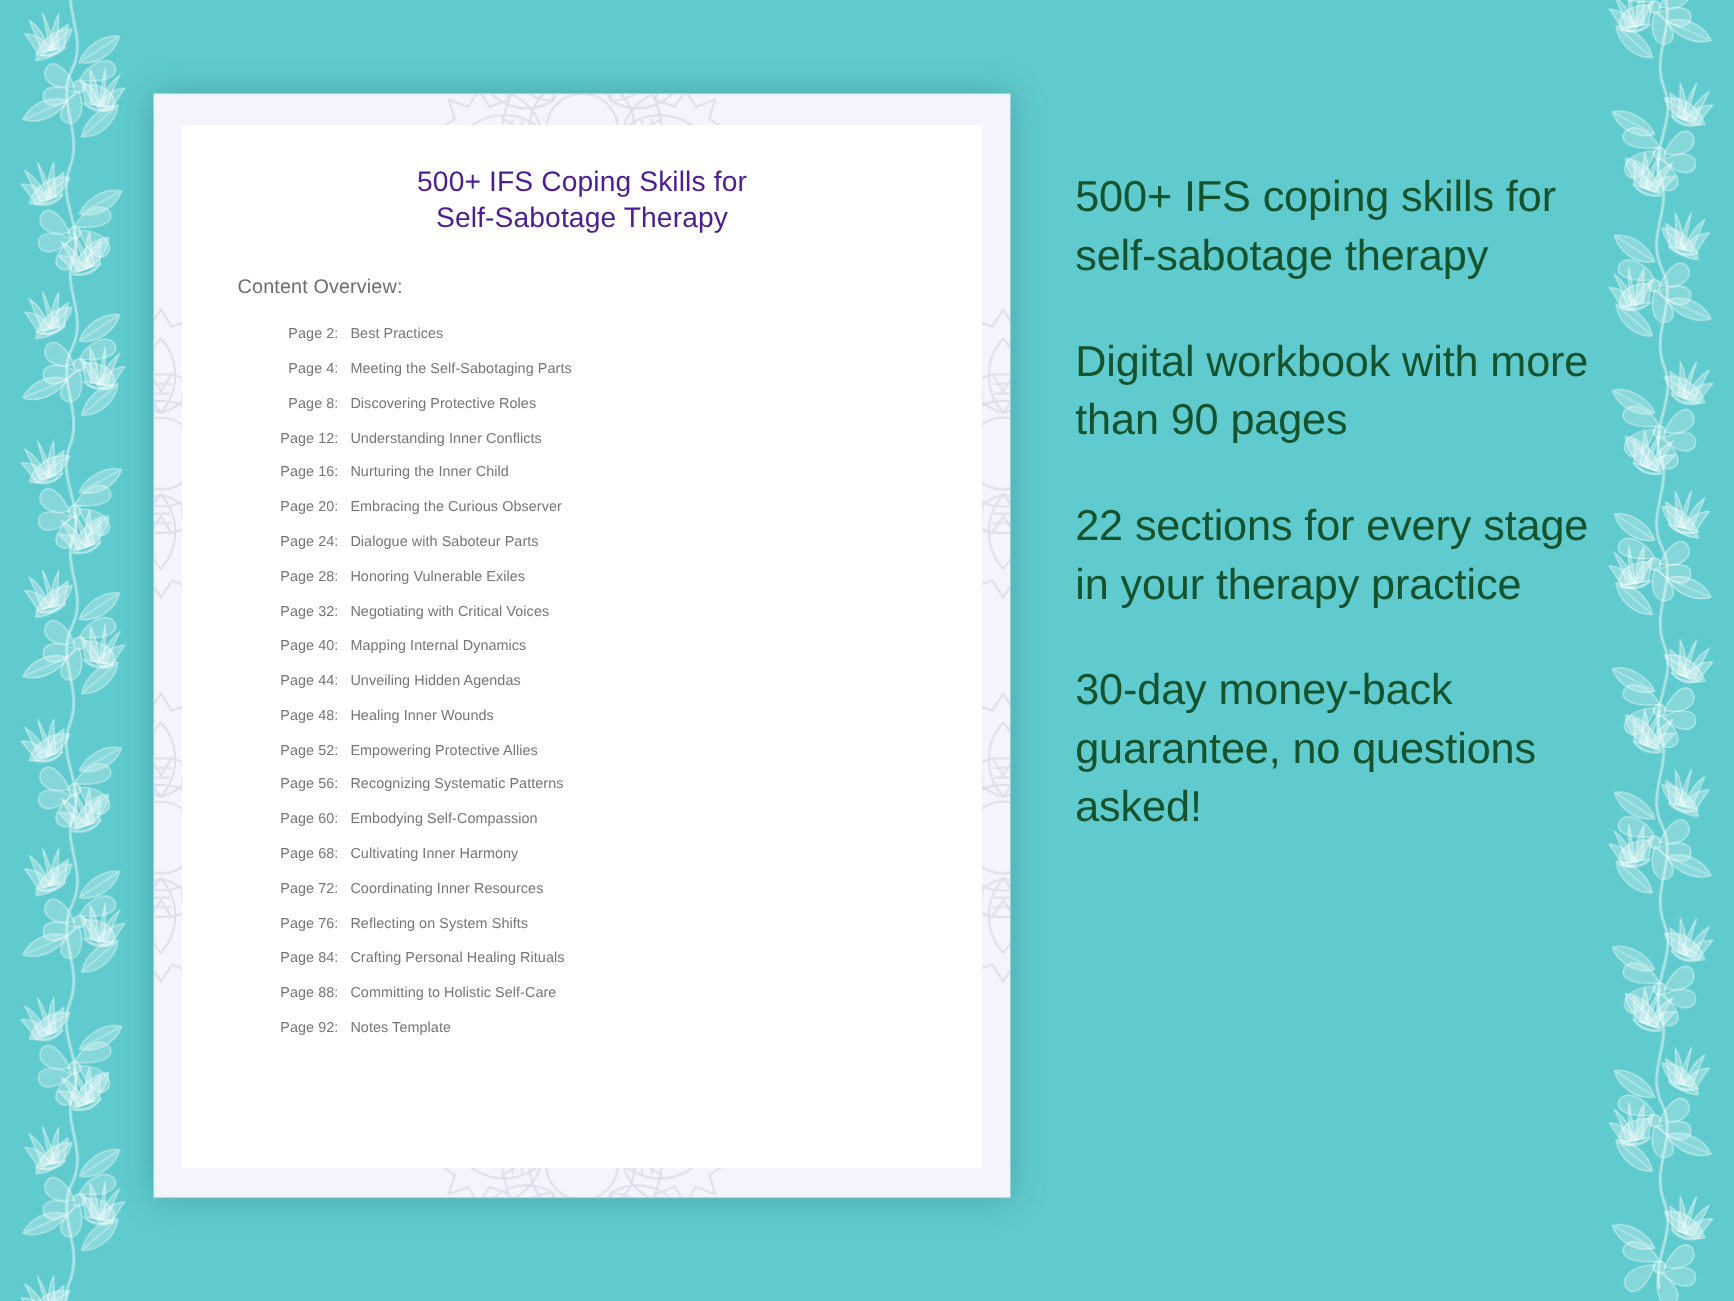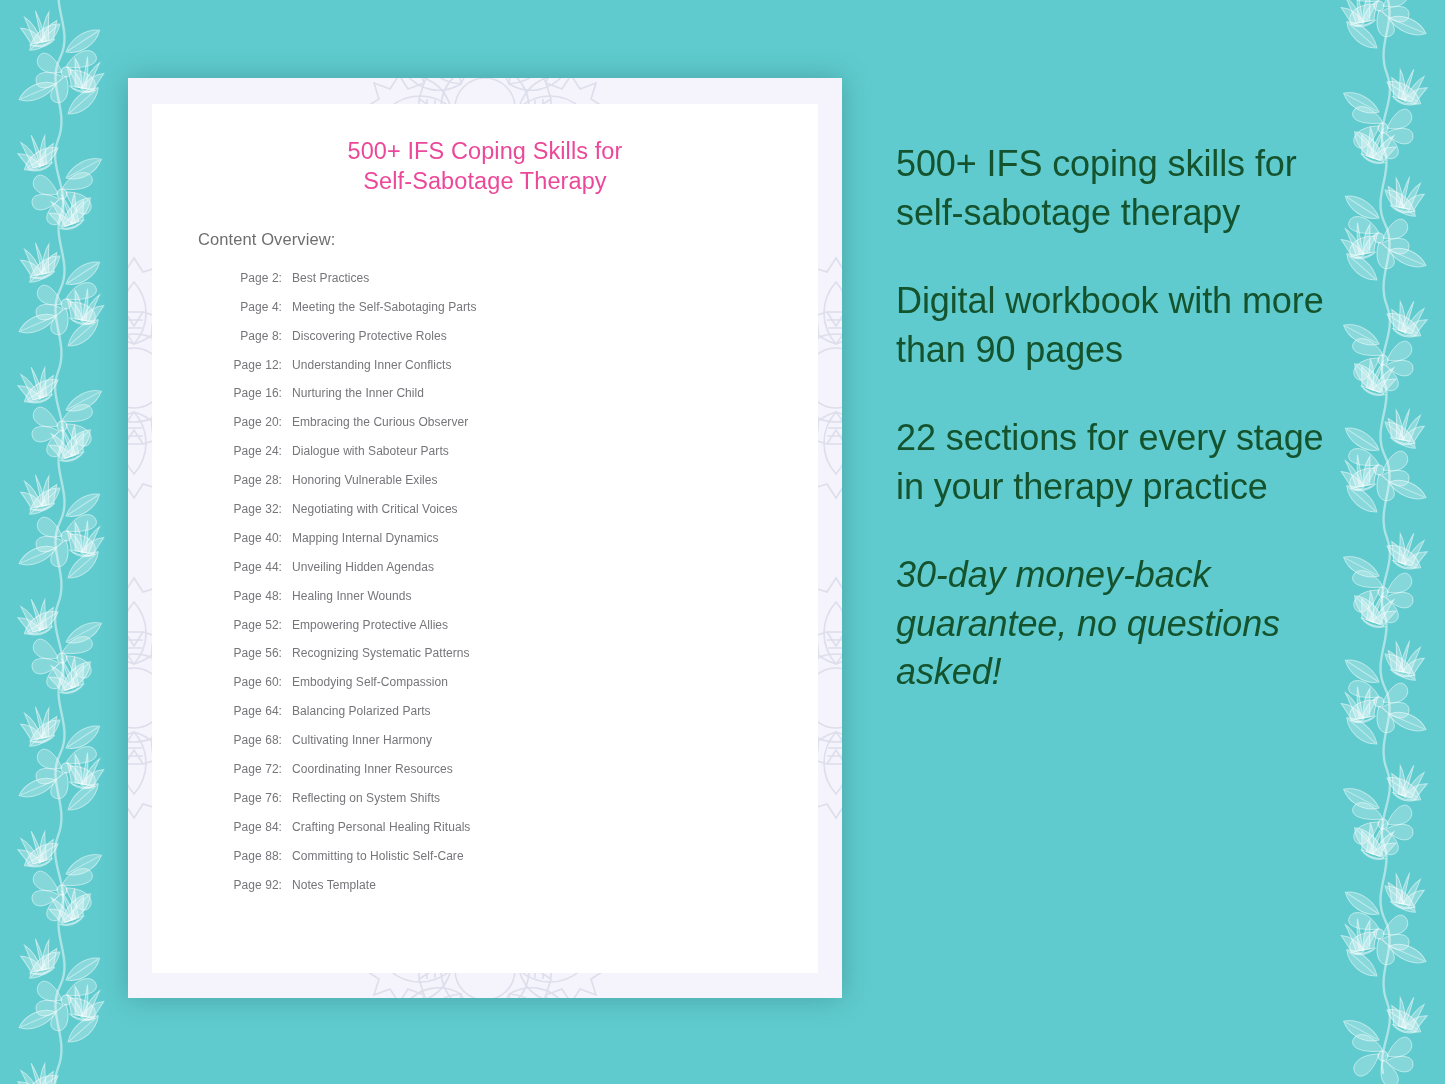--- a/index.html
+++ b/index.html
@@ -69,21 +69,21 @@
 
   
   .doc-title {
     position: absolute;
     left: 0;
     top: 32px;
     width: 100%;
     text-align: center;
     font-size: 23.5px;
     line-height: 30px;
-    color: #ec4899;
+    color: #4c1d95;
     font-weight: 400;
     letter-spacing: 0.1px;
   }
   .doc-title .line { display: block; }
 
   .overview-label {
     position: absolute;
     left: 46px;
     top: 114px;
     font-size: 16.5px;
@@ -127,21 +127,21 @@
     width: 440px;
   }
   .promo p {
     color: #14532d;
     font-size: 36px;
     line-height: 48.5px;
     font-weight: 400;
     letter-spacing: -0.1px;
     margin-bottom: 40px;
   }
-  .promo p:last-child { margin-bottom: 0; font-style: italic; }
+  .promo p:last-child { margin-bottom: 0; }
 </style>
 </head>
 <body>
 
 <div class="floral-band left">
   <svg width="130" height="1084" viewBox="0 0 130 1084" xmlns="http://www.w3.org/2000/svg">
     <defs>
       <g id="lotus">
         <path d="M0 0 C -3 -10 -10 -16 -18 -18 C -14 -9 -12 -4 -11 0 Z" fill="rgba(255,255,255,0.30)" stroke="rgba(255,255,255,0.55)" stroke-width="1"></path>
         <path d="M0 0 C -2 -13 -6 -22 -12 -28 C -10 -17 -8 -7 -7 0 Z" fill="rgba(255,255,255,0.30)" stroke="rgba(255,255,255,0.55)" stroke-width="1"></path>
@@ -305,24 +305,20 @@
         </li>
         <li>
           <span class="pg">Page 56:</span>
           <span class="tt">Recognizing Systematic Patterns</span>
         </li>
         <li>
           <span class="pg">Page 60:</span>
           <span class="tt">Embodying Self-Compassion</span>
         </li>
         <li>
-          <span class="pg">Page 64:</span>
-          <span class="tt">Balancing Polarized Parts</span>
-        </li>
-        <li>
           <span class="pg">Page 68:</span>
           <span class="tt">Cultivating Inner Harmony</span>
         </li>
         <li>
           <span class="pg">Page 72:</span>
           <span class="tt">Coordinating Inner Resources</span>
         </li>
         <li>
           <span class="pg">Page 76:</span>
           <span class="tt">Reflecting on System Shifts</span>

